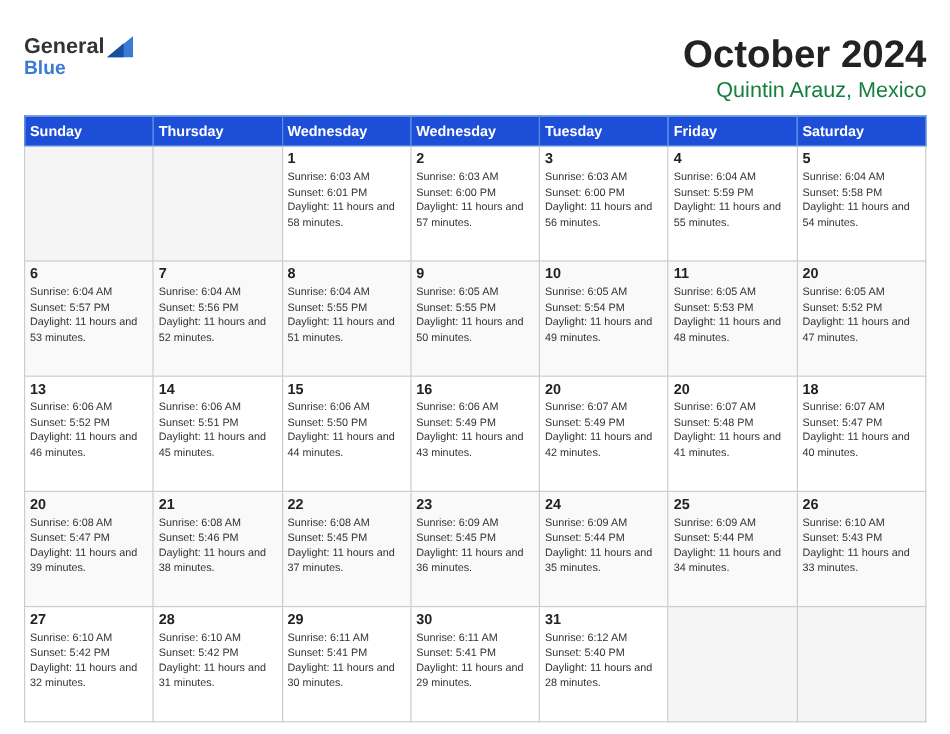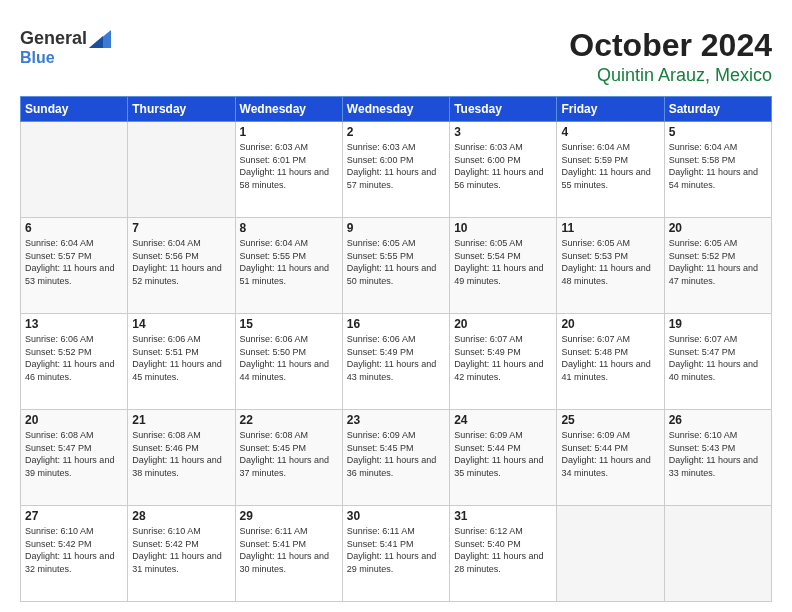--- a/index.html
+++ b/index.html
@@ -211,21 +211,21 @@
           </td>
           <td>
             <div class="day-number">20</div>
             <div class="day-info">Sunrise: 6:07 AM<br>Sunset: 5:49 PM<br>Daylight: 11 hours and 42 minutes.</div>
           </td>
           <td>
             <div class="day-number">20</div>
             <div class="day-info">Sunrise: 6:07 AM<br>Sunset: 5:48 PM<br>Daylight: 11 hours and 41 minutes.</div>
           </td>
           <td>
-            <div class="day-number">19</div>
+            <div class="day-number">18</div>
             <div class="day-info">Sunrise: 6:07 AM<br>Sunset: 5:47 PM<br>Daylight: 11 hours and 40 minutes.</div>
           </td>
         </tr>
         <tr class="row-alt">
           <td>
             <div class="day-number">20</div>
             <div class="day-info">Sunrise: 6:08 AM<br>Sunset: 5:47 PM<br>Daylight: 11 hours and 39 minutes.</div>
           </td>
           <td>
             <div class="day-number">21</div>

